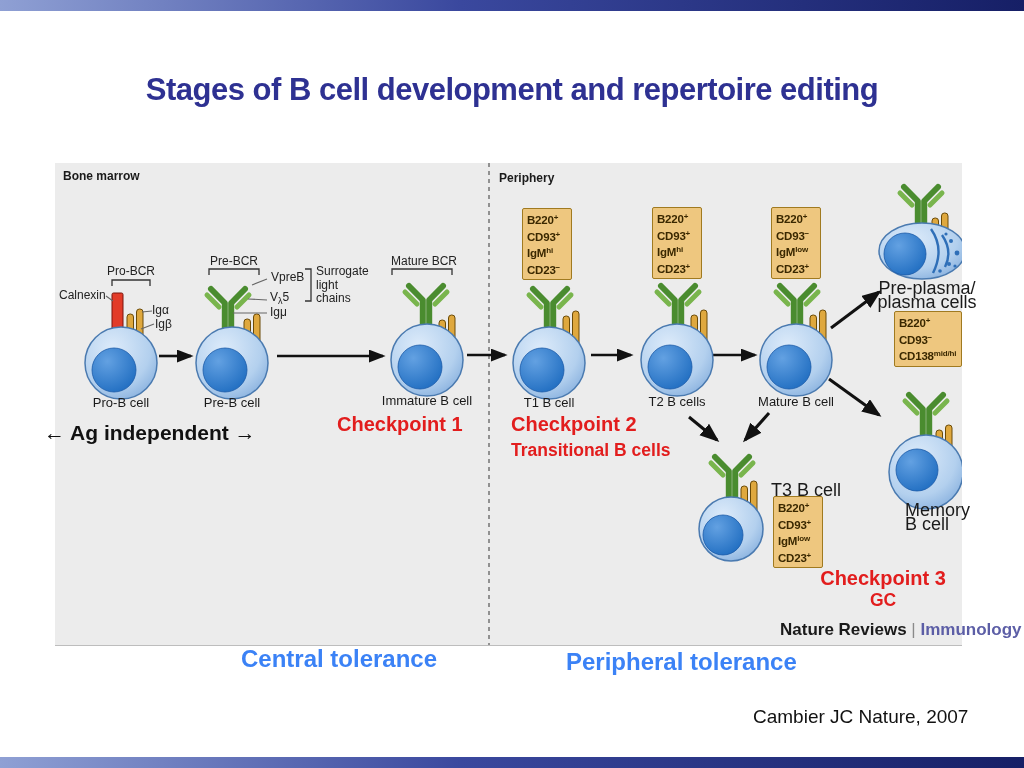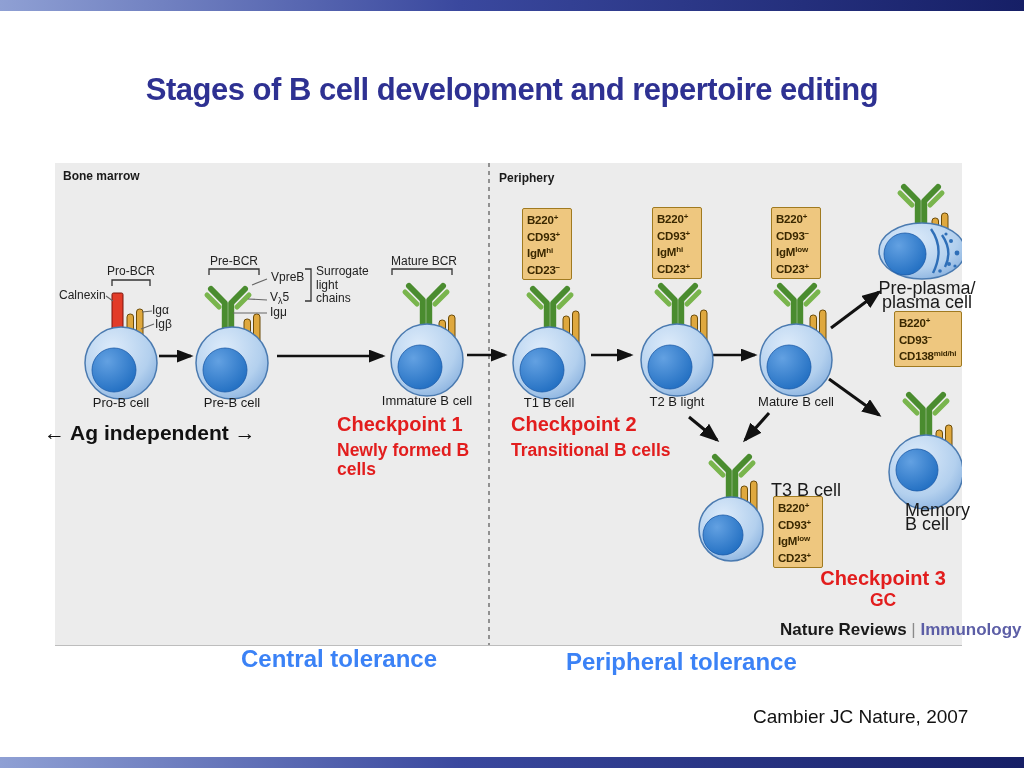--- a/index.html
+++ b/index.html
@@ -209,26 +209,26 @@
       <span>Surrogate</span>
       <span>light</span>
       <span>chains</span>
     </div>
     <div class="ft" style="left:336px;top:92px">Mature BCR</div>
 
     <div class="clabel" style="left:66px;top:232px">Pro-B cell</div>
     <div class="clabel" style="left:177px;top:232px">Pre-B cell</div>
     <div class="clabel" style="left:372px;top:230px">Immature B cell</div>
     <div class="clabel" style="left:494px;top:232px">T1 B cell</div>
-    <div class="clabel" style="left:622px;top:231px">T2 B light</div>
+    <div class="clabel" style="left:622px;top:231px">T2 B cells</div>
     <div class="clabel" style="left:741px;top:231px">Mature B cell</div>
     <div class="mlabel" style="left:716px;top:320px">T3 B cell</div>
     <div class="mlabel" style="left:820px;top:118px;width:104px;text-align:center">
       <div>Pre-plasma/</div>
-      <div>plasma cell</div>
+      <div>plasma cells</div>
     </div>
     <div class="mlabel" style="left:850px;top:340px">
       <div>Memory</div>
       <div>B cell</div>
     </div>
 
     <div class="mbox" style="left:467px;top:45px">
       <div class="ml"><span>B220</span><sup>+</sup></div>
       <div class="ml"><span>CD93</span><sup>+</sup></div>
       <div class="ml"><span>IgM</span><sup>hi</sup></div>
@@ -253,21 +253,20 @@
     </div>
     <div class="mbox" style="left:718px;top:333px">
       <div class="ml"><span>B220</span><sup>+</sup></div>
       <div class="ml"><span>CD93</span><sup>+</sup></div>
       <div class="ml"><span>IgM</span><sup>low</sup></div>
       <div class="ml"><span>CD23</span><sup>+</sup></div>
     </div>
 
     <div class="cp" style="left:282px;top:250px">
       <div class="cp-title">Checkpoint 1</div>
-      <div class="cp-sub" style="width:158px;white-space:normal">Newly formed B cells</div>
     </div>
     <div class="cp" style="left:456px;top:250px">
       <div class="cp-title">Checkpoint 2</div>
       <div class="cp-sub">Transitional B cells</div>
     </div>
     <div class="cp cp3" style="left:753px;top:404px;width:150px">
       <div class="cp-title">Checkpoint 3</div>
       <div class="cp-sub">GC</div>
     </div>
 

